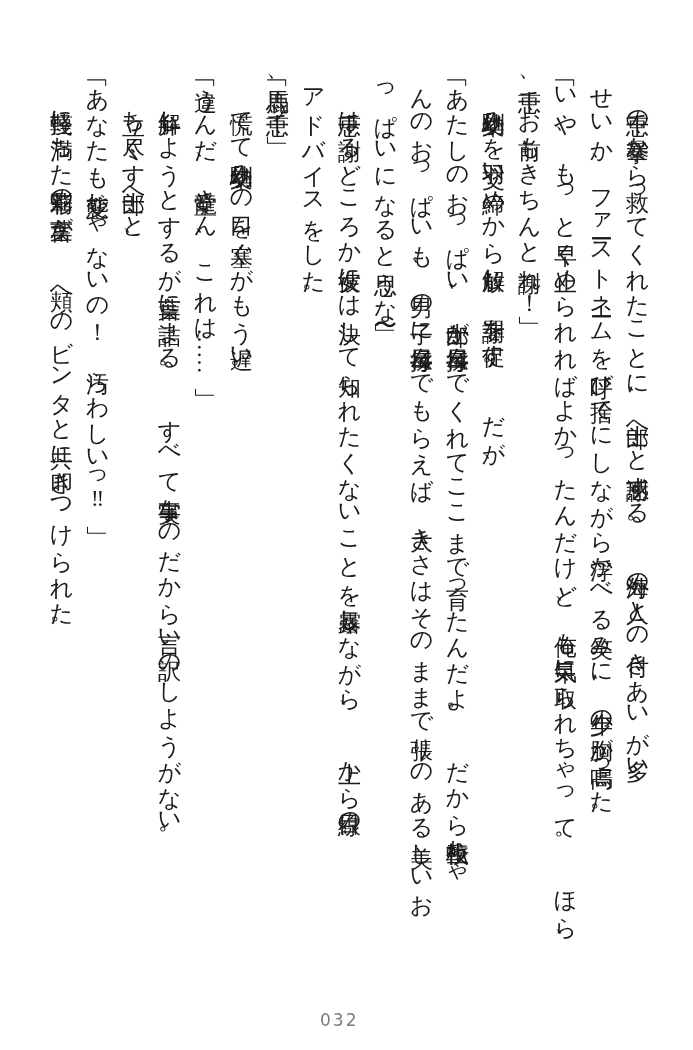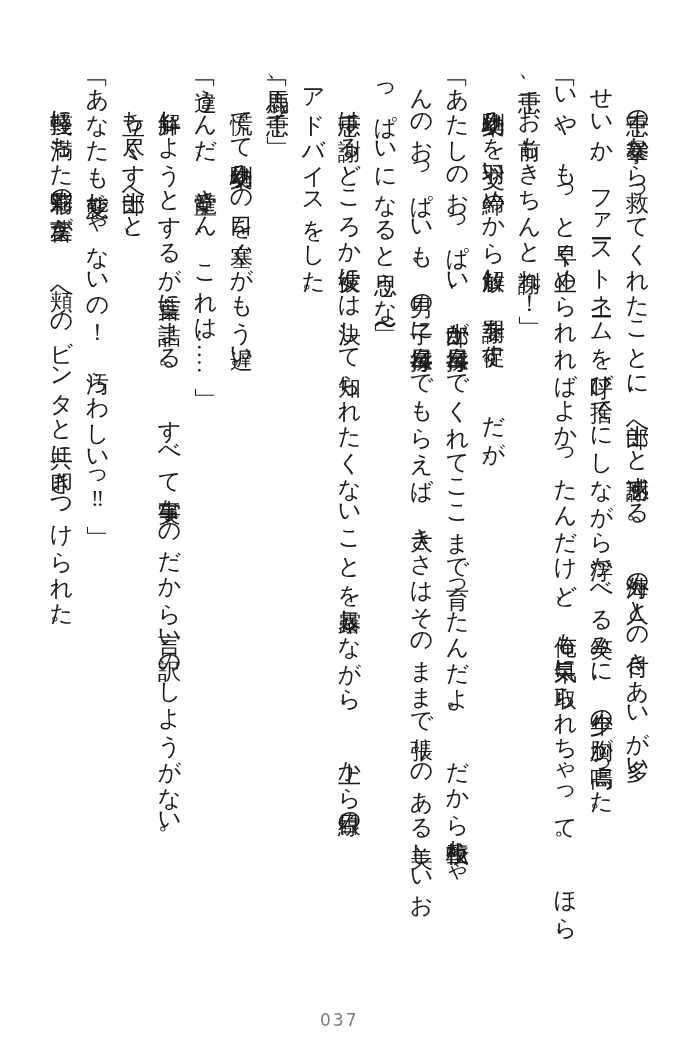--- a/index.html
+++ b/index.html
@@ -57,14 +57,14 @@
     <p class="text-col">　千恵は謝るどころか彼女には決して知られたくないことを暴露しながら、　上から目線の</p>
     <p class="text-col">アドバイスをした。</p>
     <p class="text-col">「馬鹿、千恵ッ」</p>
     <p class="text-col">　慌てて幼馴染みの口を塞ぐがもう遅い。</p>
     <p class="text-col">「違うんだ、龍堂さん、これは……」</p>
     <p class="text-col">　弁解しようとするが言葉に詰まる。　すべて事実なのだから言い訳のしようがない。</p>
     <p class="text-col">　立ち尽くす士郎へと、</p>
     <p class="text-col">「あなたも変態じゃないの！　汚らわしいっ‼」</p>
     <p class="text-col">　軽蔑に満ちた彩莉華の言葉が、　頬へのビンタと共に叩きつけられた。</p>
   </div>
-  <div class="page-number">037</div>
+  <div class="page-number">032</div>
 </div>
 
 </body></html>

